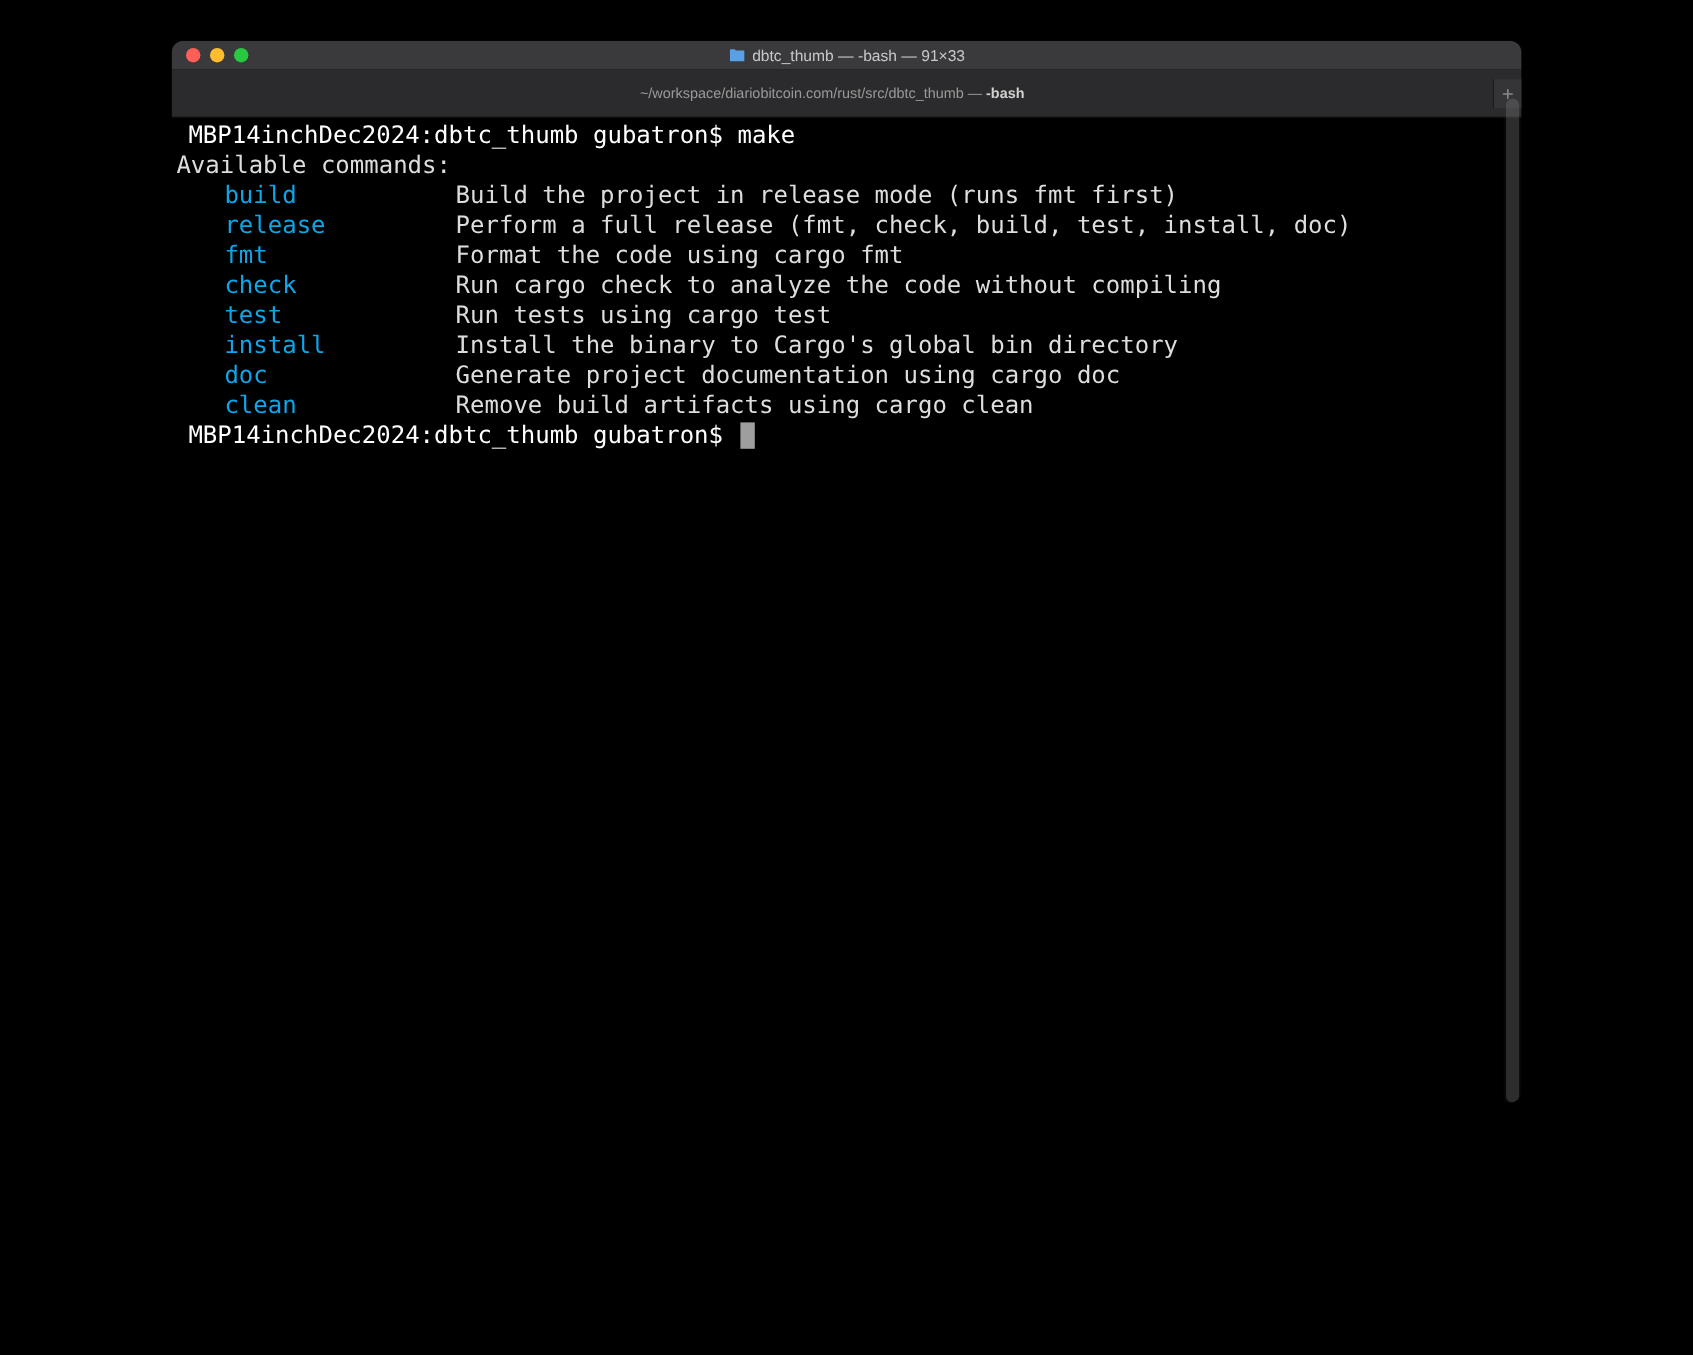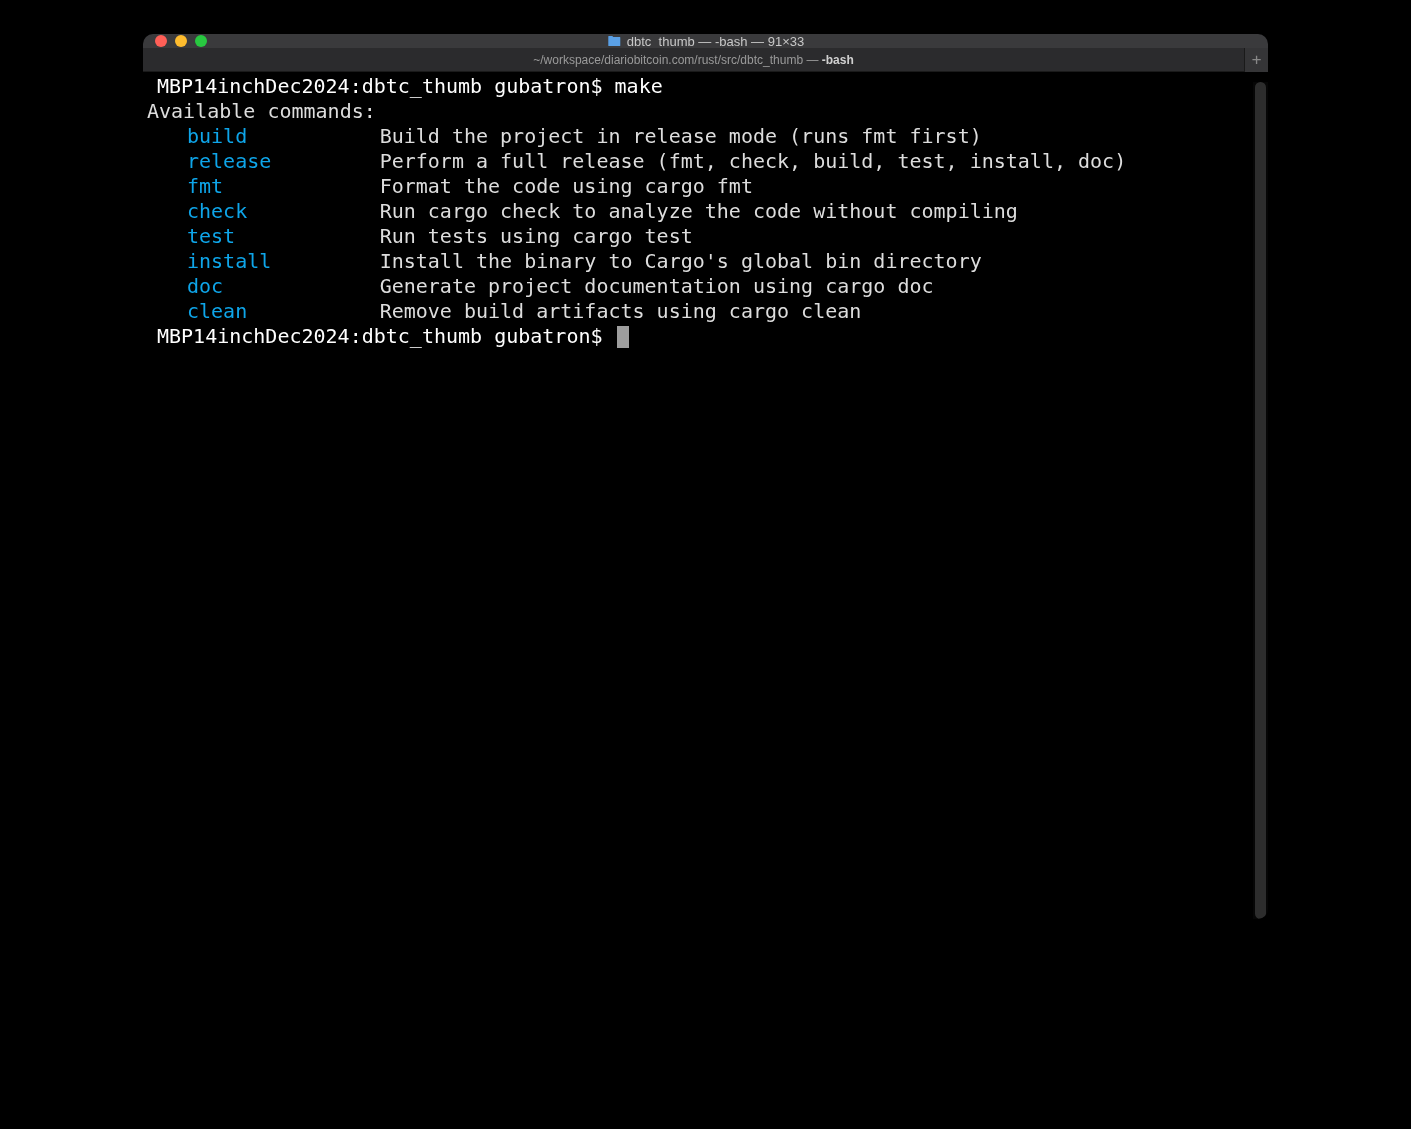--- a/index.html
+++ b/index.html
@@ -23,21 +23,21 @@
       height: 885px;
       background: #000000;
       border-radius: 10px;
       overflow: hidden;
       box-shadow: 0 20px 60px rgba(0,0,0,0.5);
       display: flex;
       flex-direction: column;
       position: relative;
     }
     .titlebar {
-      height: 14px;
+      height: 24px;
       background: #3a3a3c;
       display: flex;
       align-items: center;
       position: relative;
       flex-shrink: 0;
     }
     .traffic-lights {
       display: flex;
       gap: 8px;
       padding-left: 12px;
@@ -61,21 +61,21 @@
       font-size: 13px;
       color: #c8c8c8;
       font-family: -apple-system, BlinkMacSystemFont, 'Helvetica Neue', sans-serif;
     }
     .folder-icon {
       width: 14px;
       height: 12px;
       display: inline-block;
     }
     .tabbar {
-      height: 24px;
+      height: 40px;
       background: #2b2b2d;
       display: flex;
       align-items: center;
       position: relative;
       flex-shrink: 0;
       border-bottom: 1px solid #1a1a1a;
     }
     .tab {
       flex: 1;
       text-align: center;

